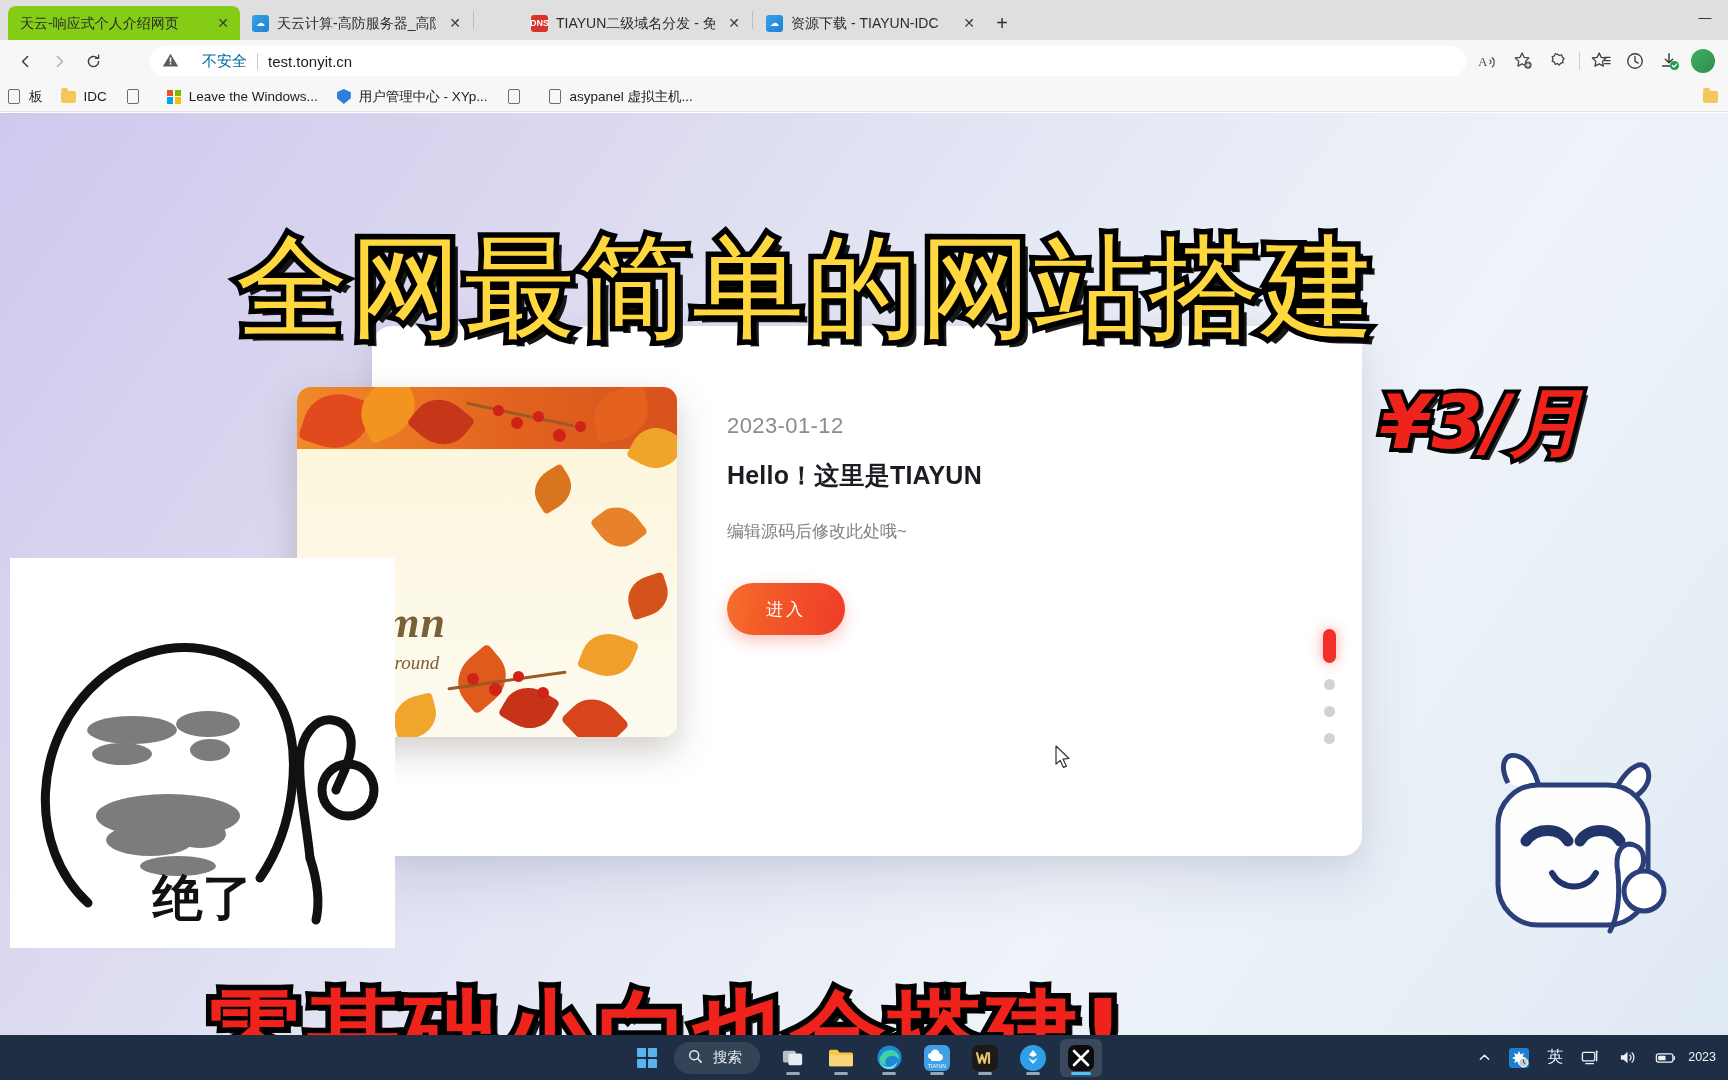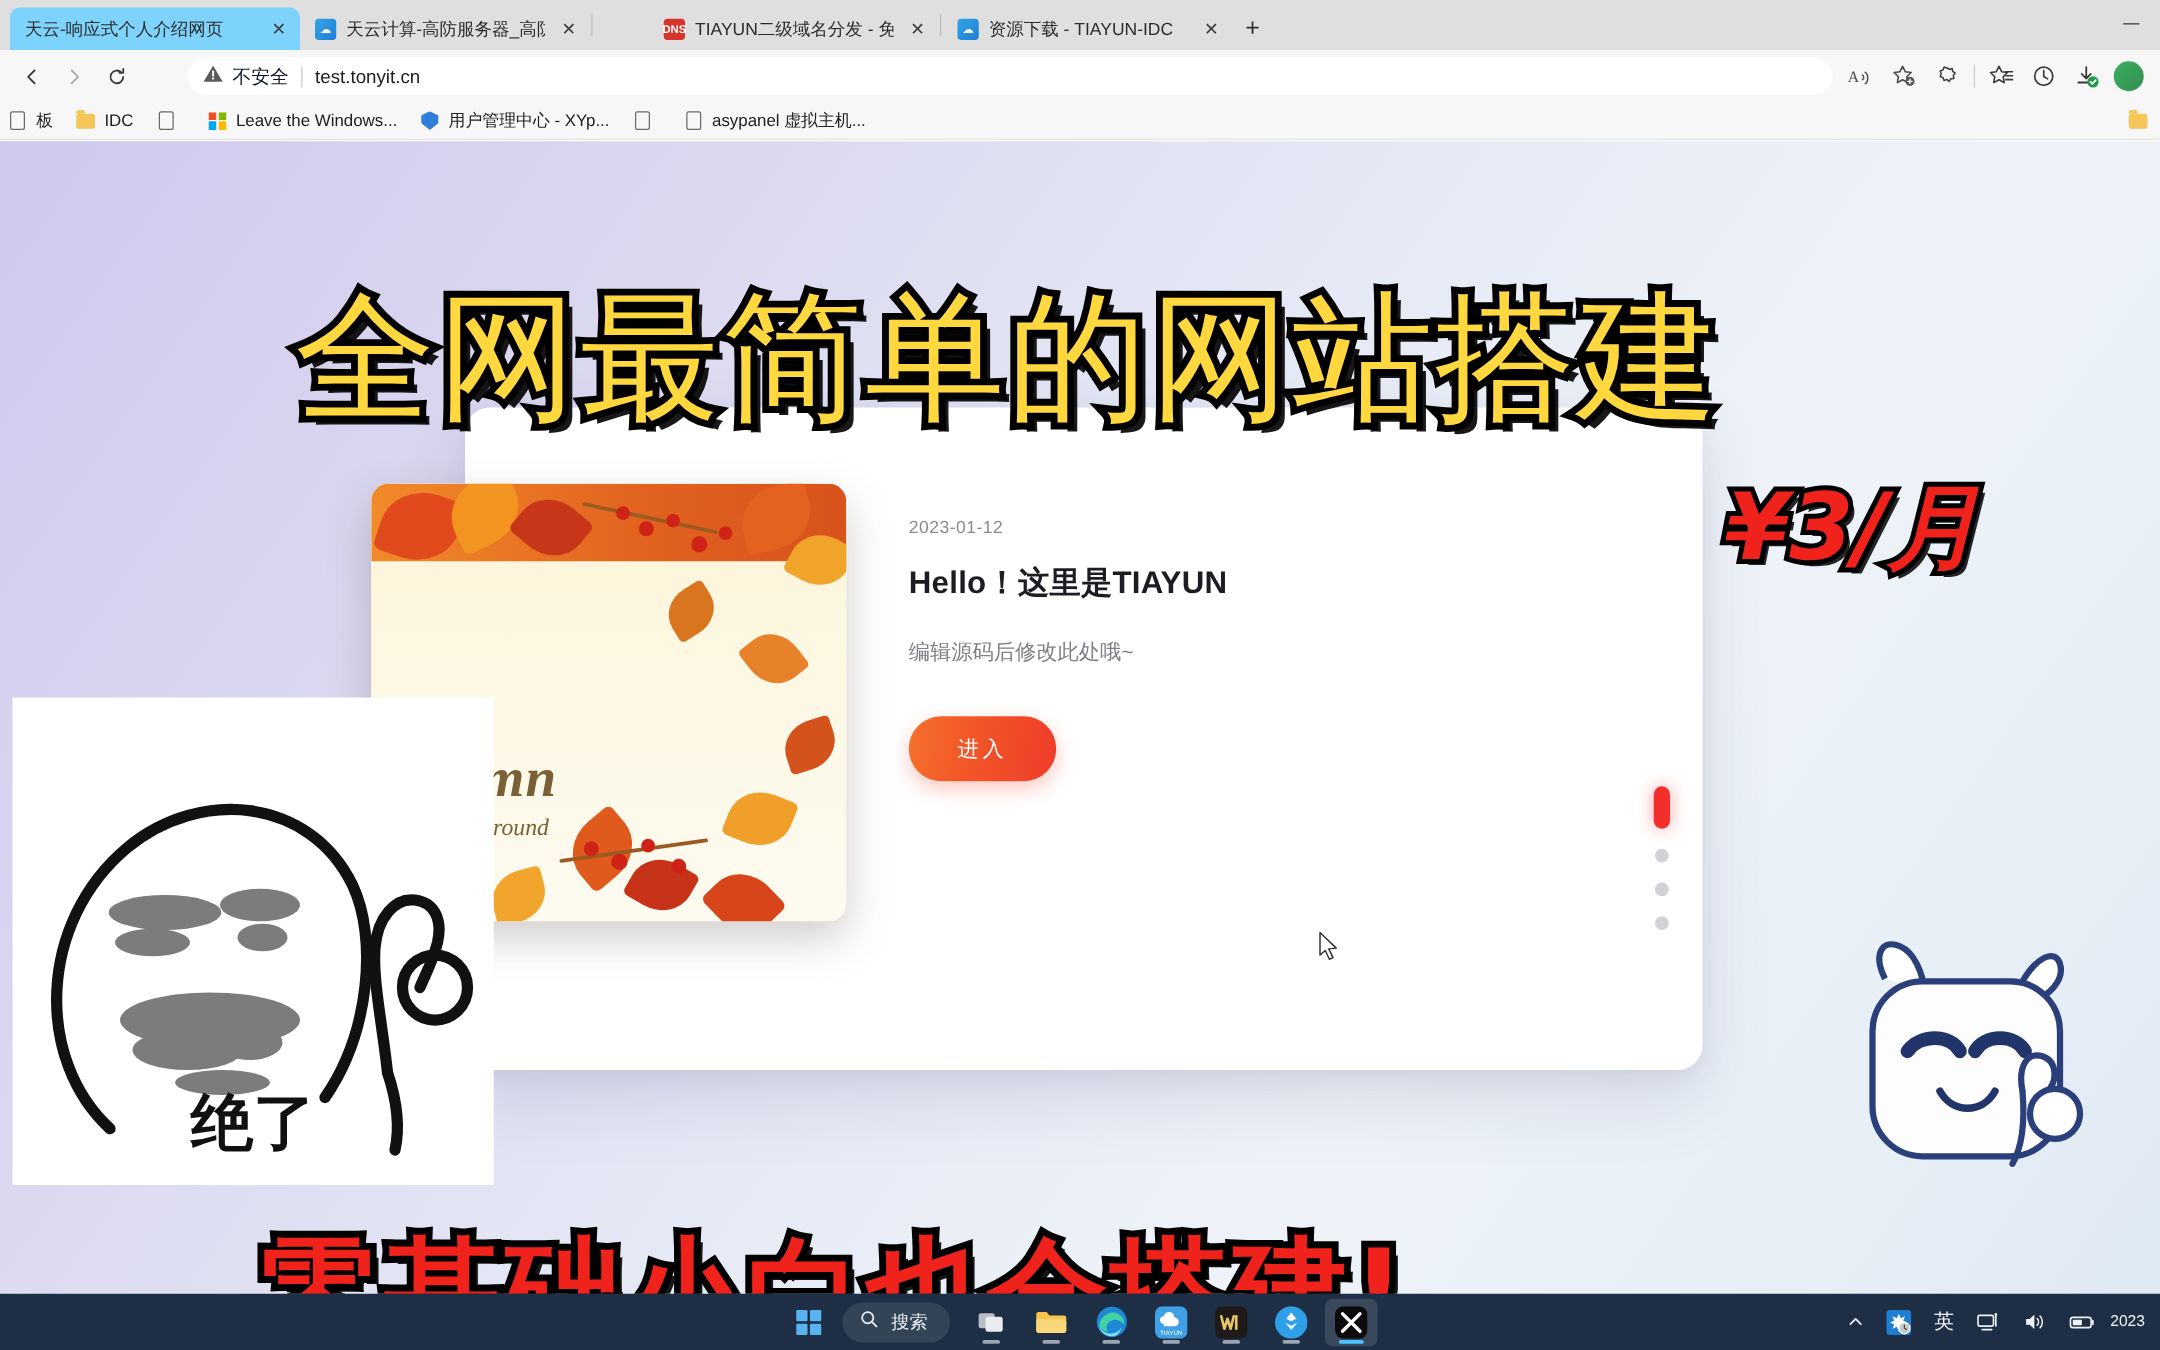--- a/index.html
+++ b/index.html
@@ -17,21 +17,21 @@
     position: absolute; left: 0; top: 0; width: 1728px; height: 40px;
     background: #dfdfdf;
     display: flex; align-items: flex-end;
   }
   .tab {
     height: 34px; display: flex; align-items: center; gap: 8px;
     padding: 0 6px 0 12px; font-size: 14px; color: #2b2b2b;
     border-radius: 8px 8px 0 0; position: relative;
     white-space: nowrap; overflow: hidden;
   }
-  .tab.active { background: #7dd3fc; }
+  .tab.active { background: #84cc16; }
   .tab .favicon {
     width: 17px; height: 17px; flex: 0 0 17px; border-radius: 3px;
     display: inline-flex; align-items: center; justify-content: center;
     font-size: 9px; color: #fff; font-weight: bold;
   }
   .fav-blue { background: linear-gradient(135deg,#35a3e8,#1f7fd4); }
   .fav-red  { background: #d9342b; }
   .tab .tab-title {
     max-width: 168px; overflow: hidden; text-overflow: clip;
     display: inline-block; line-height: 34px;
@@ -58,21 +58,21 @@
   }
   .tb-icon {
     width: 34px; height: 30px; display:flex; align-items:center; justify-content:center;
     color:#3b3b3b; flex: 0 0 34px;
   }
   .omnibox {
     flex: 1; height: 30px; background:#ffffff; border-radius: 15px;
     display:flex; align-items:center; padding: 0 12px; margin: 0 6px;
     font-size: 15px; color:#2e2e2e; gap: 10px; min-width: 0;
   }
-  .omnibox .warn { display:flex; align-items:center; gap:7px; color:#0f172a; }
+  .omnibox .warn { display:flex; align-items:center; gap:23px; color:#0369a1; }
   .omnibox .vbar { width:1px; height:17px; background:#c9c9c9; }
   .omnibox .url { color:#202020; }
   .tb-right { display:flex; align-items:center; flex: 0 0 auto; }
 
   .bookmarks {
     position:absolute; left:0; top:82px; width:1728px; height:30px;
     background:#f7f7f7; display:flex; align-items:center; padding: 0 4px;
     font-size: 13.5px; color:#202020; gap: 2px; overflow:hidden;
     border-bottom: 1px solid #e3e3e3;
   }
@@ -121,21 +121,21 @@
   .berry { position:absolute; border-radius:50%; background:#cf2318; }
   .twig { position:absolute; background:#9a5a22; border-radius:2px; }
   .hero-text {
     position:absolute; left: 24px; top: 210px; color:#7a6036;
     font-family: "Liberation Serif", serif; font-style: italic;
   }
   .hero-text .l1 { font-size: 44px; font-weight: bold; letter-spacing:1px;}
   .hero-text .l2 { font-size: 19px; margin-top: 4px; margin-left: 26px;}
 
   .card-body { position:absolute; left: 727px; top: 300px; width: 420px; }
-  .card-date { font-size: 14px; color:#8a8a92; letter-spacing:0.4px; }
+  .card-date { font-size: 22px; color:#8a8a92; letter-spacing:0.4px; }
   .card-title {
     font-size: 25px; font-weight: bold; color:#1c1c22; margin-top: 20px;
     letter-spacing: 0.2px;
   }
   .card-desc { margin-top: 27px; font-size: 17px; color:#7f7f88; line-height: 1.55; }
   .enter-btn {
     margin-top: 38px; width: 118px; height: 52px; border-radius: 26px;
     border:none; cursor:pointer;
     background: linear-gradient(100deg,#f5712c 0%, #f25a28 35%, #ef3c2a 100%);
     color:#fff; font-size: 17px; letter-spacing: 3px;

